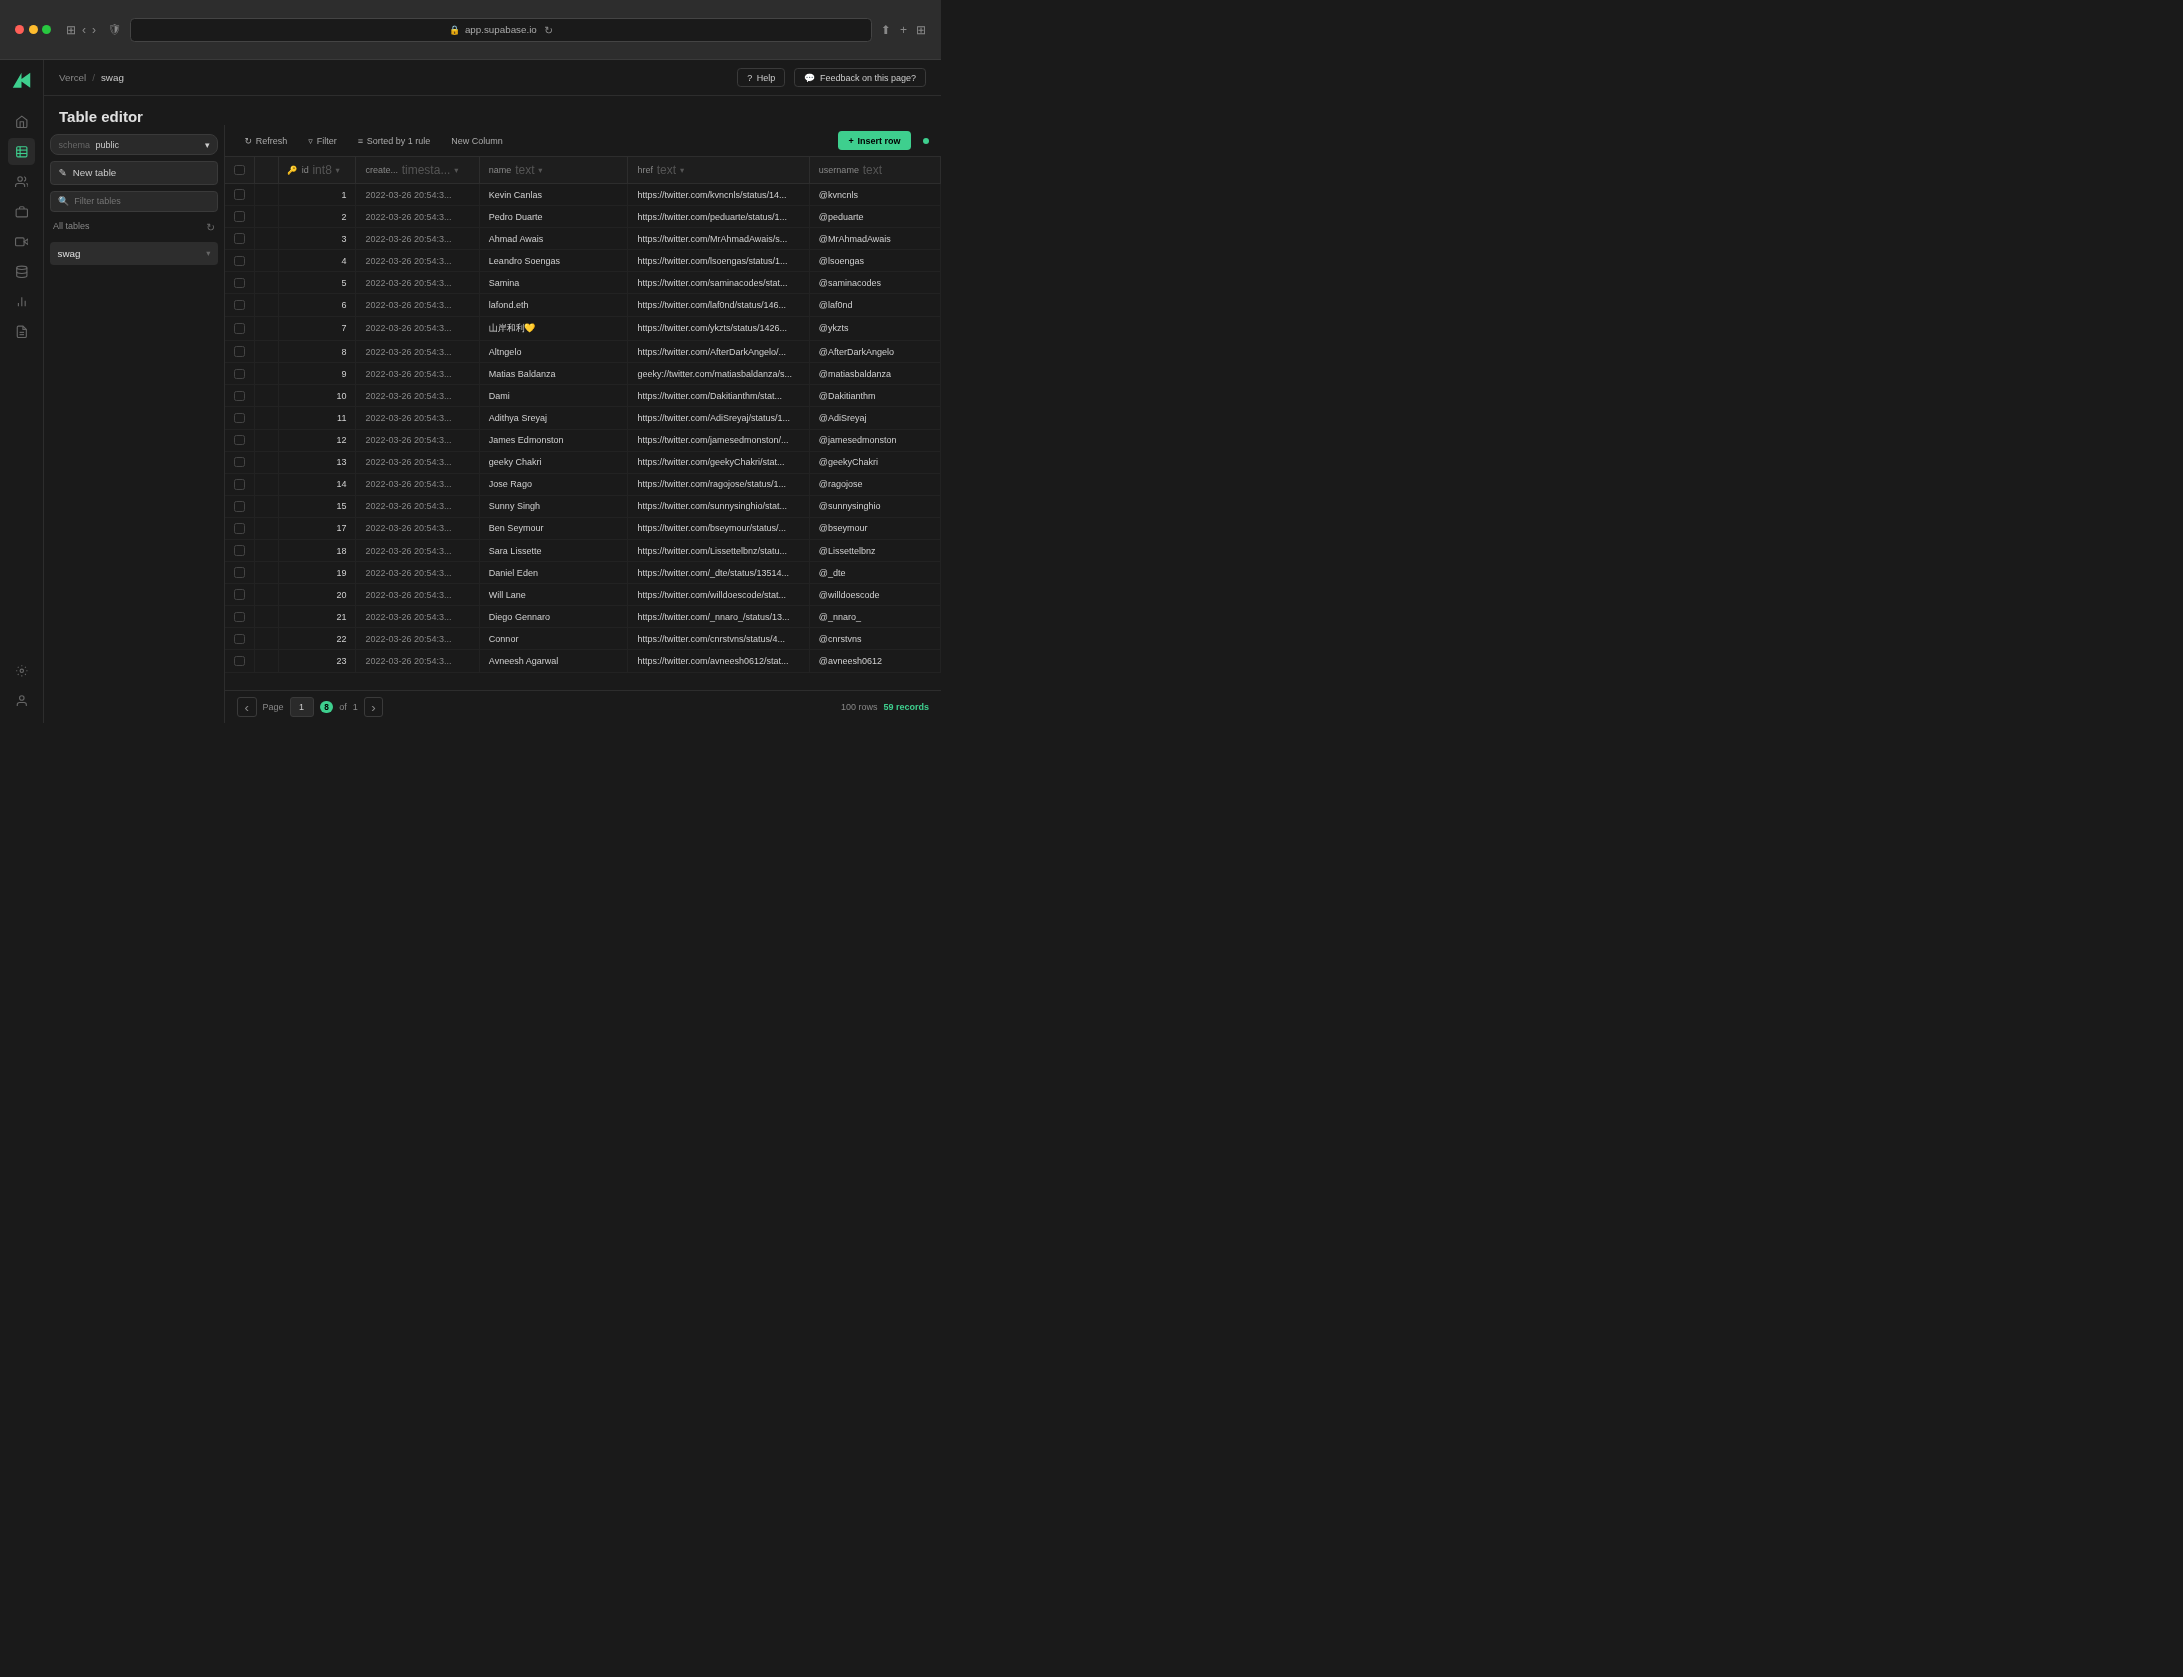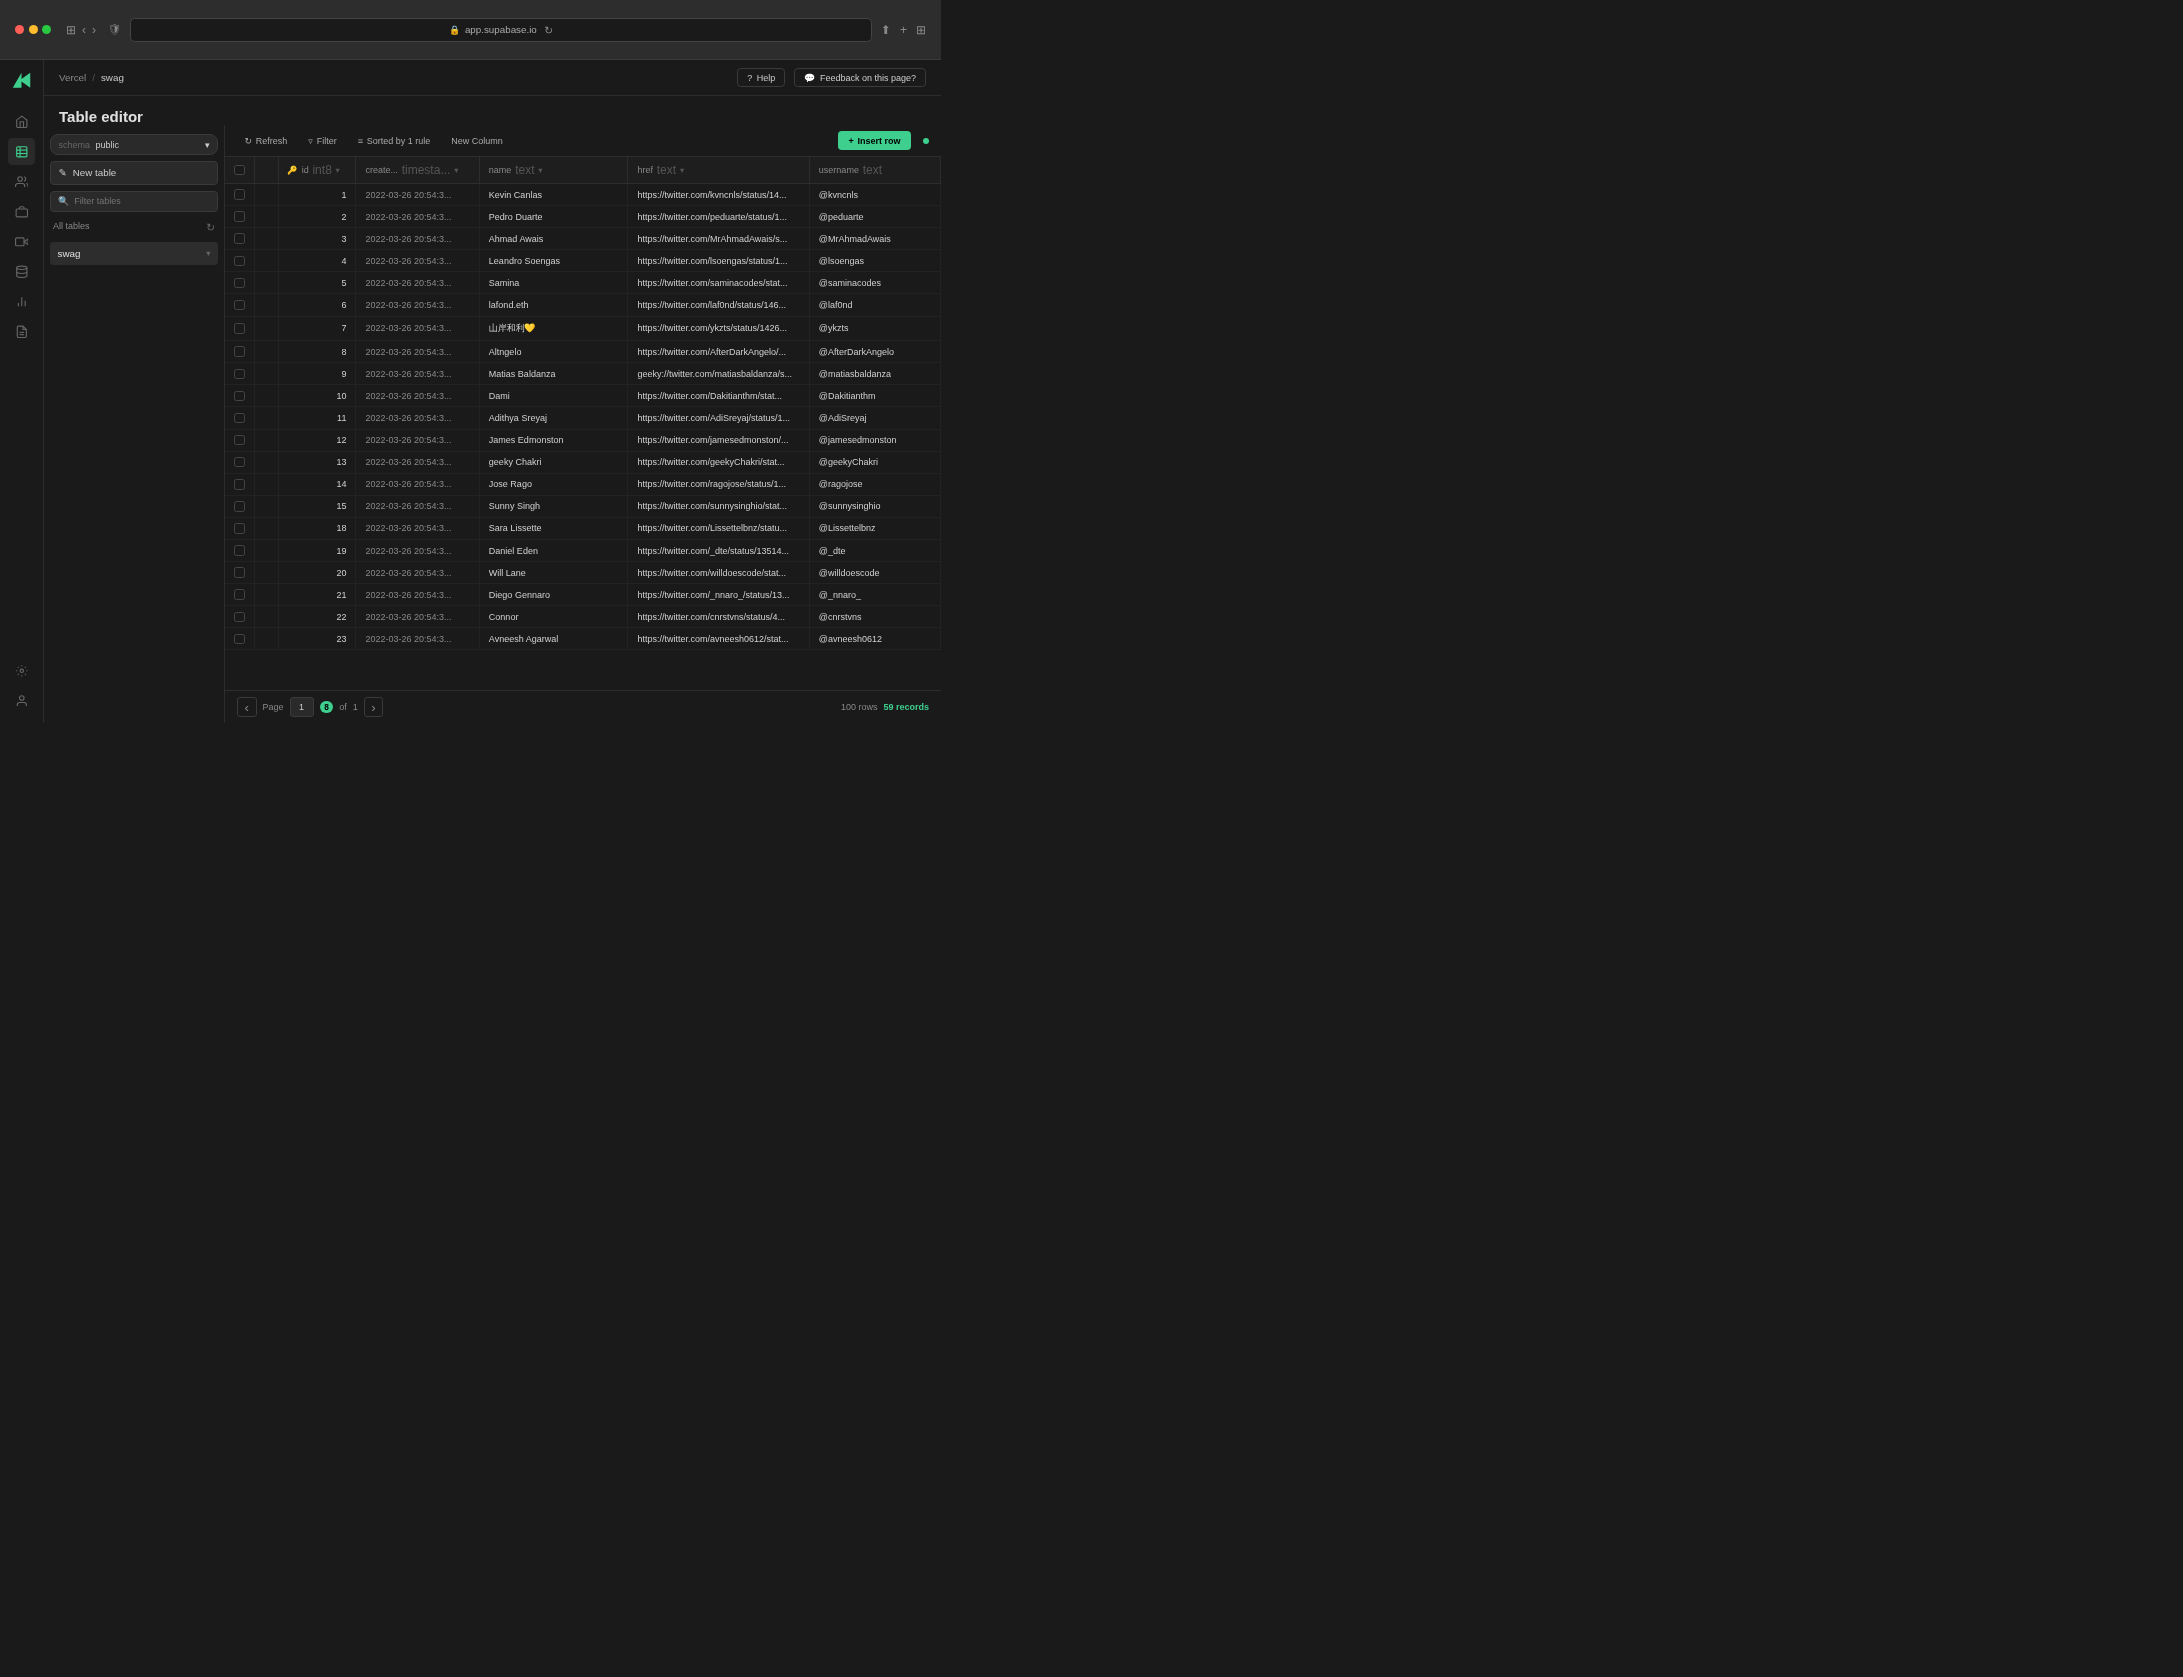--- a/index.html
+++ b/index.html
@@ -807,20 +807,33 @@
       <td class="href-cell">https://twitter.com/sunnysinghio/stat...</td>
       <td class="username-cell">@sunnysinghio</td>
     </tr>
                 <tr>
       <td class="col-check">
         <div class="checkbox-cell">
                       <div class="checkbox"></div>
                     </div>
       </td>
       <td></td>
+      <td class="row-num">17</td>
+      <td style="color:#888">2022-03-26 20:54:3...</td>
+      <td>Ben Seymour</td>
+      <td class="href-cell">https://twitter.com/bseymour/status/...</td>
+      <td class="username-cell">@bseymour</td>
+    </tr>
+                <tr>
+      <td class="col-check">
+        <div class="checkbox-cell">
+                      <div class="checkbox"></div>
+                    </div>
+      </td>
+      <td></td>
       <td class="row-num">18</td>
       <td style="color:#888">2022-03-26 20:54:3...</td>
       <td>Sara Lissette</td>
       <td class="href-cell">https://twitter.com/Lissettelbnz/statu...</td>
       <td class="username-cell">@Lissettelbnz</td>
     </tr>
                 <tr>
       <td class="col-check">
         <div class="checkbox-cell">
                       <div class="checkbox"></div>

